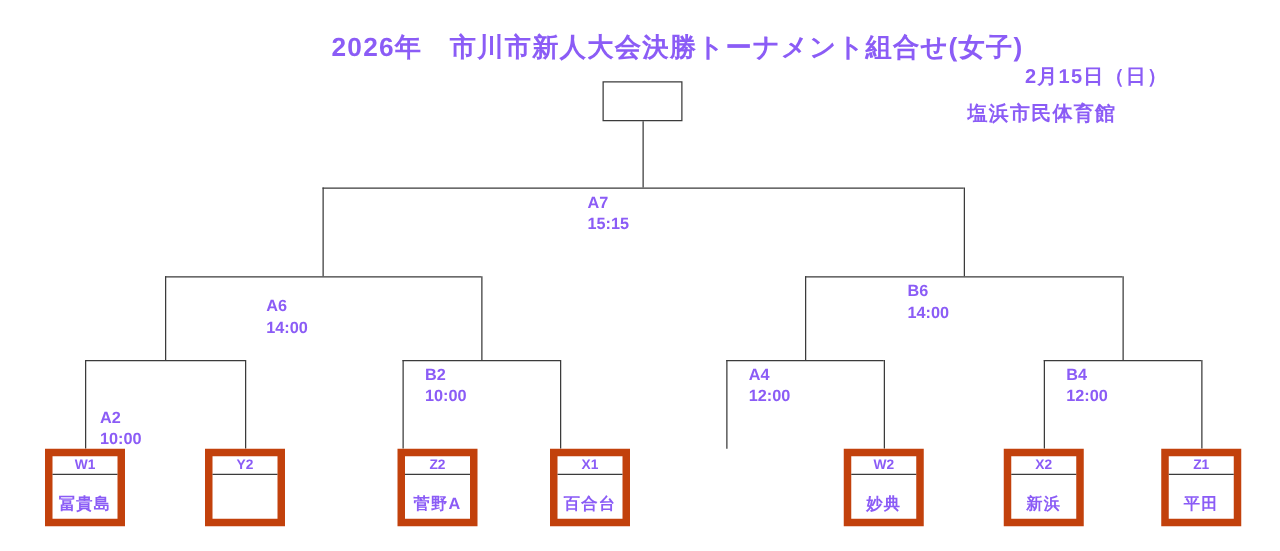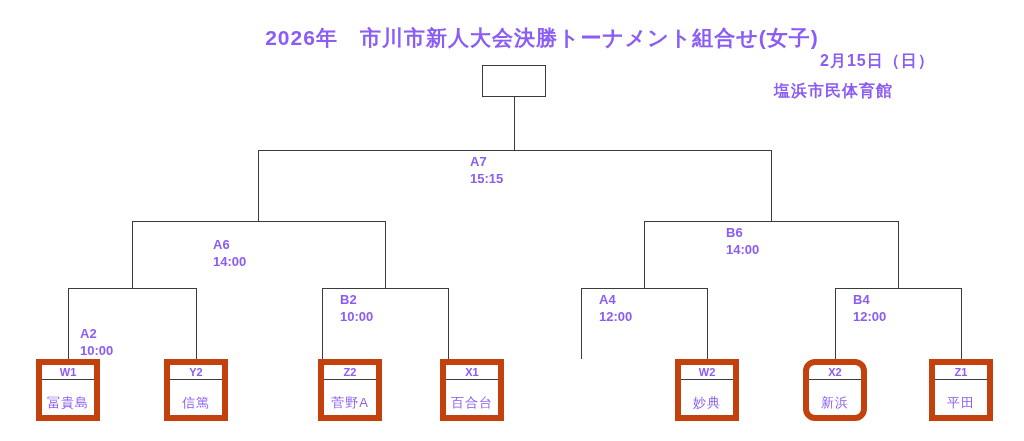--- a/index.html
+++ b/index.html
@@ -28,21 +28,21 @@
   .team{
     position:absolute;top:359px;width:64px;height:62px;
     border:6px solid #c2410c;background:#ffffff;box-sizing:border-box;
   }
   .team .seed{
     height:15px;border-bottom:1px solid #3b3b3b;box-sizing:border-box;
     font-size:11px;font-weight:bold;text-align:center;line-height:14px;
   }
   .team .name{
     height:45px;display:flex;align-items:center;justify-content:center;
-    font-size:13px;font-weight:normal;letter-spacing:1px;
+    font-size:13px;font-weight:bold;letter-spacing:1px;
   }
 </style>
 </head>
 <body>
 
 <div id="stage">
 
   <div class="title">2026年　市川市新人大会決勝トーナメント組合せ(女子)</div>
   <div class="meta meta-date">2月15日（日）</div>
   <div class="meta meta-venue">塩浜市民体育館</div>
@@ -108,35 +108,34 @@
     <div>B4</div>
     <div>12:00</div>
   </div>
 
   <div class="team" style="left:36px;">
     <div class="seed">W1</div>
     <div class="name">冨貴島</div>
   </div>
   <div class="team" style="left:164px;">
     <div class="seed">Y2</div>
-    <div class="name">信篤</div>
   </div>
   <div class="team" style="left:290px;margin-left:28px;">
     <div class="seed">Z2</div>
     <div class="name">菅野A</div>
   </div>
   <div class="team" style="left:416px;margin-left:24px;">
     <div class="seed">X1</div>
     <div class="name">百合台</div>
   </div>
   <div class="team" style="left:675px;">
     <div class="seed">W2</div>
     <div class="name">妙典</div>
   </div>
-  <div class="team" style="left:803px;border-radius:12px;">
+  <div class="team" style="left:803px;">
     <div class="seed">X2</div>
     <div class="name">新浜</div>
   </div>
   <div class="team" style="left:929px;">
     <div class="seed">Z1</div>
     <div class="name">平田</div>
   </div>
 
 </div>
 

